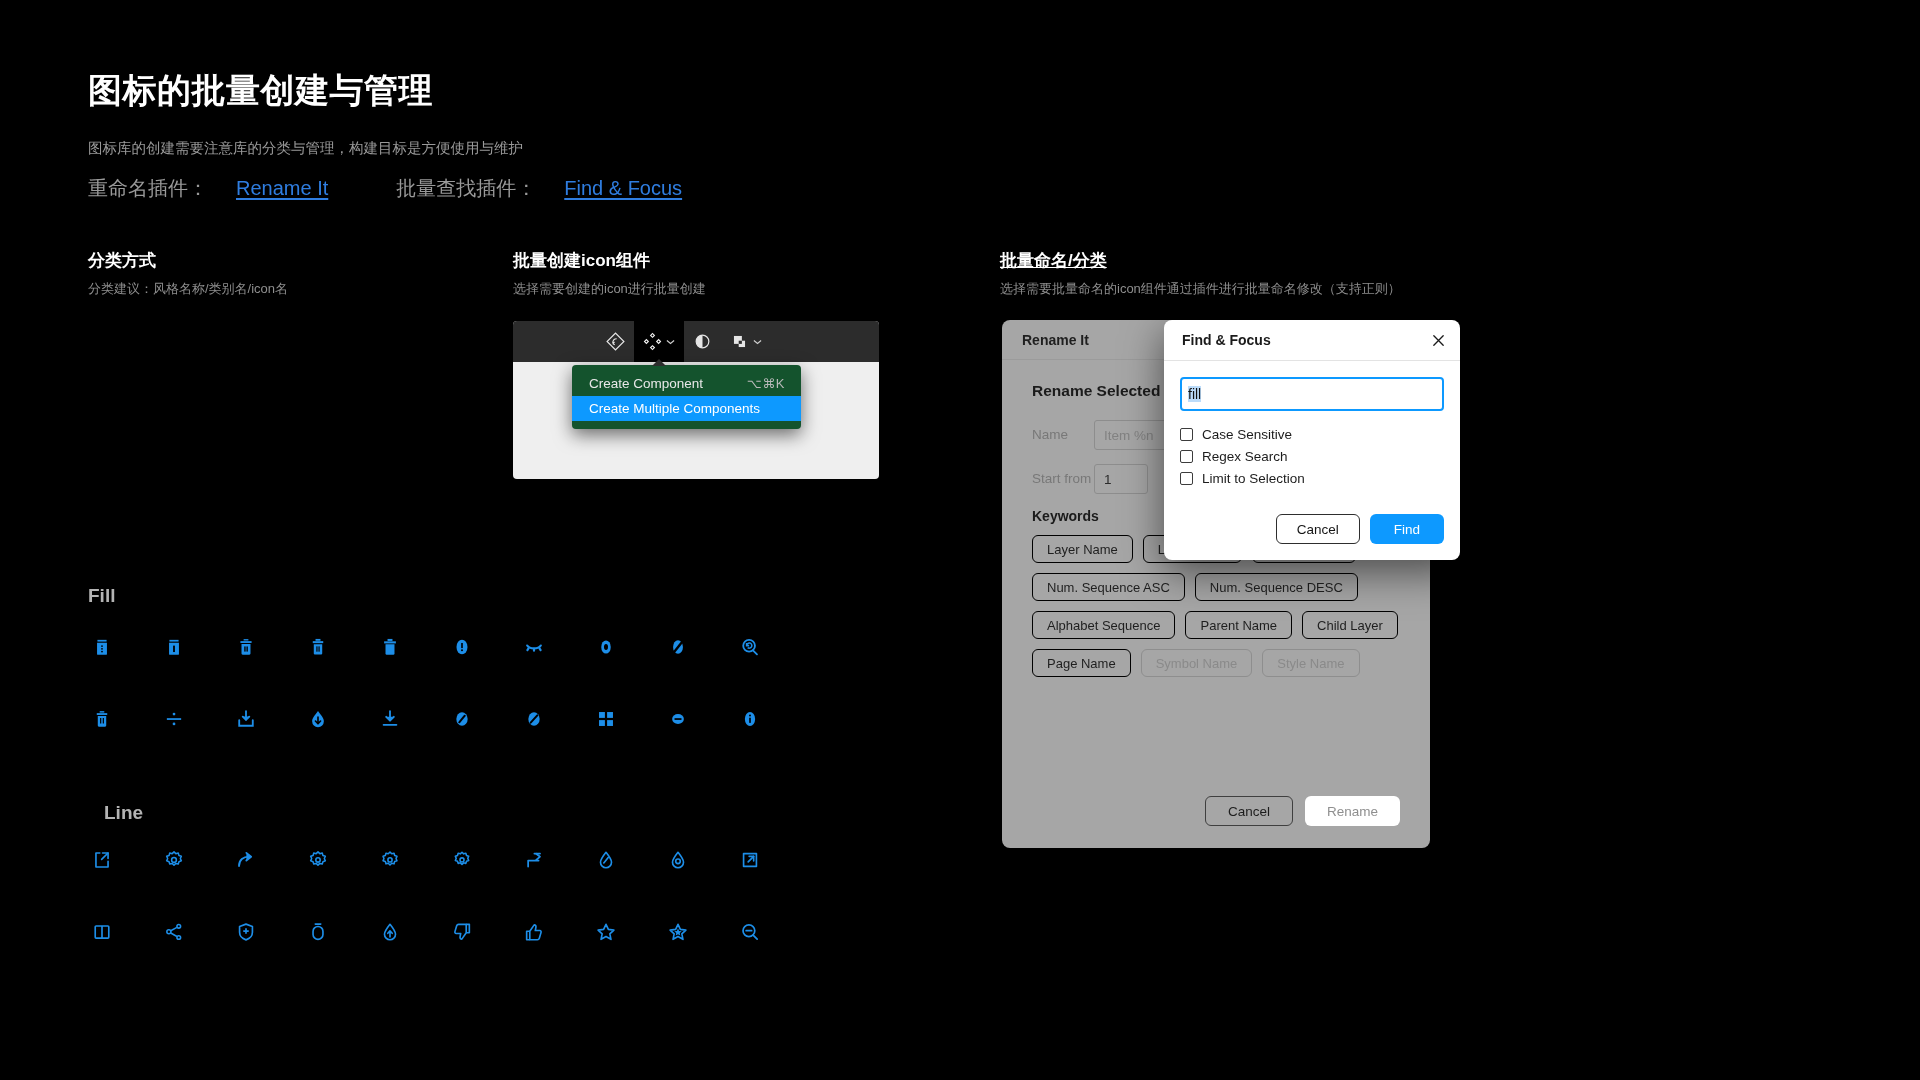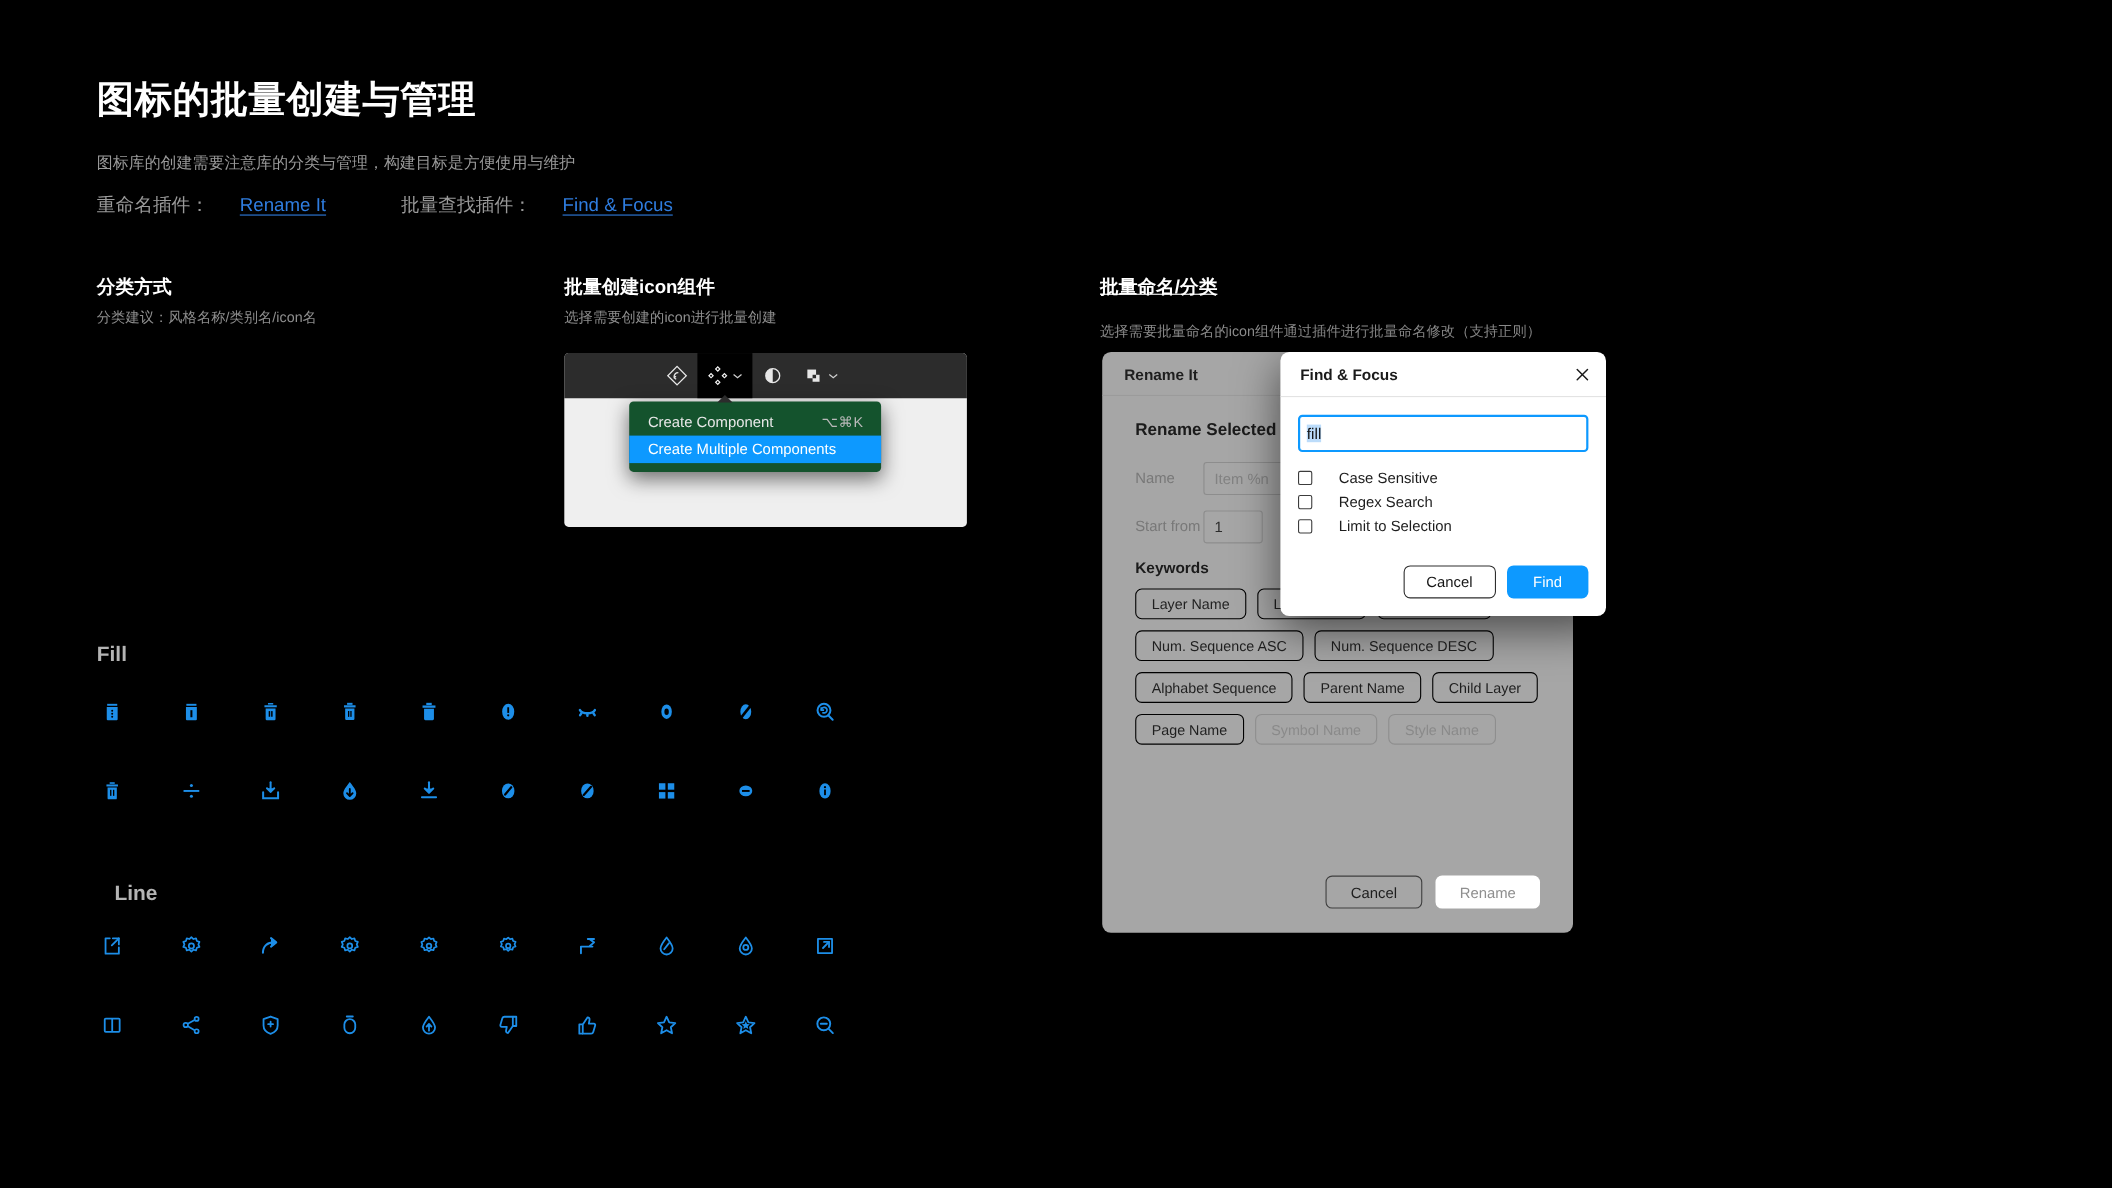--- a/index.html
+++ b/index.html
@@ -15,21 +15,21 @@
   .h1 {
     position: absolute; left: 88px; top: 68px;
     font-size: 34px; font-weight: 700; color: #ffffff; letter-spacing: .5px;
   }
   .subtitle {
     position: absolute; left: 88px; top: 139px;
     font-size: 14.5px; color: #9a9a9a;
   }
   .linkrow {
     position: absolute; left: 88px; top: 175px;
-    font-size: 17px; color: #9a9a9a;
+    font-size: 20px; color: #9a9a9a;
     display: flex; align-items: center; gap: 0px;
   }
   .linkrow .lbl { color: #9a9a9a; }
   .linkrow .lnk {
     color: #2f7de0; text-decoration: underline; text-underline-offset: 3px;
     cursor: pointer;
   }
   .gap-a { width: 28px; display:inline-block; }
   .gap-b { width: 68px; display:inline-block; }
   .gap-c { width: 28px; display:inline-block; }
@@ -39,21 +39,21 @@
     position: absolute; font-size: 17px; font-weight: 700; color: #ffffff;
   }
   .sec-sub {
     position: absolute; font-size: 13px; color: #8e8e8e;
   }
   #sec1t { left: 88px; top: 249px; }
   #sec1s { left: 88px; top: 280px; }
   #sec2t { left: 513px; top: 249px; }
   #sec2s { left: 513px; top: 280px; }
   #sec3t { left: 1000px; top: 249px; text-decoration: underline; }
-  #sec3s { left: 1000px; top: 280px; margin-top: 12px; }
+  #sec3s { left: 1000px; top: 280px; }
 
   
   .fig-panel {
     position: absolute; left: 513px; top: 321px;
     width: 366px; height: 158px;
     background: #efefef;
     border-radius: 4px;
     overflow: visible;
   }
   .fig-toolbar {
@@ -183,21 +183,21 @@
   .ff-close { cursor: pointer; line-height: 0; }
   .ff-body { padding: 16px 16px 0 16px; }
   .ff-input {
     height: 34px; border: 2px solid #0d99ff; border-radius: 4px;
     display: flex; align-items: center; padding: 0 6px;
     font-size: 14px; color: #111; background: #fff;
   }
   .ff-input .sel { background: #bcdcfa; }
   .ff-checks { margin-top: 13px; }
   .ff-check {
-    display: flex; align-items: center; gap: 24px;
+    display: flex; align-items: center; gap: 9px;
     height: 20px; margin-bottom: 2px; cursor: pointer;
   }
   .cbox {
     width: 13px; height: 13px; border: 1.6px solid #3c3c3c;
     border-radius: 2px; background: #fff; flex: none;
   }
   .ff-check span { font-size: 13.5px; color: #1d1d1d; }
   .ff-foot {
     position: absolute; right: 16px; bottom: 16px;
     display: flex; gap: 10px;

